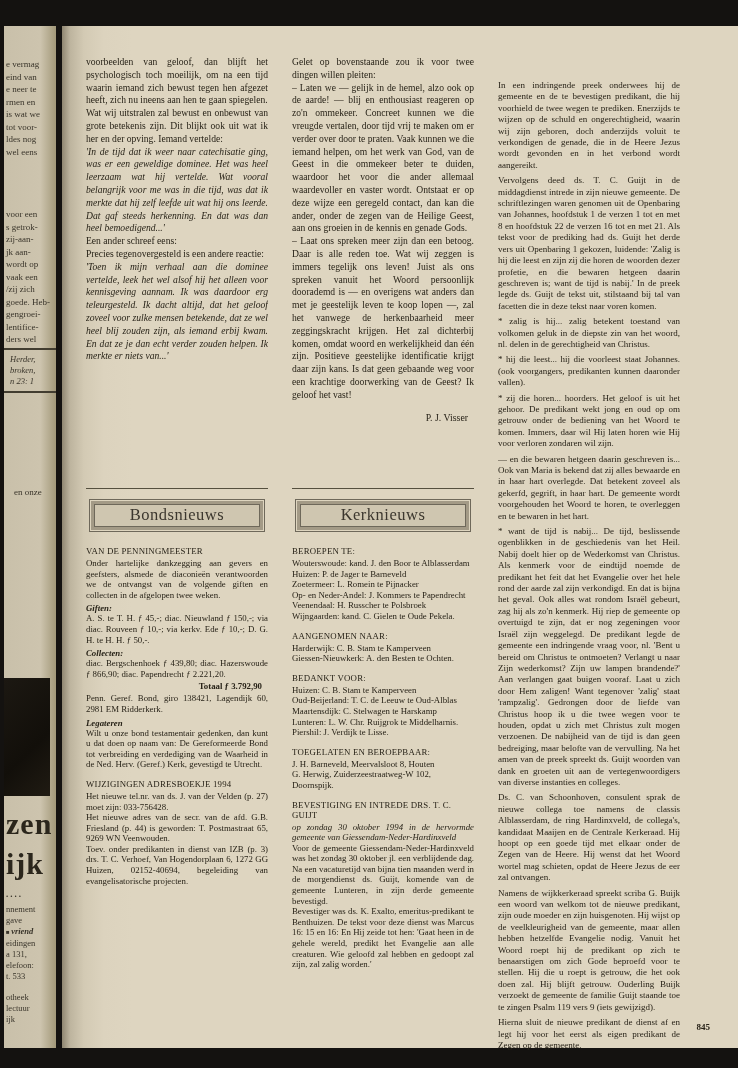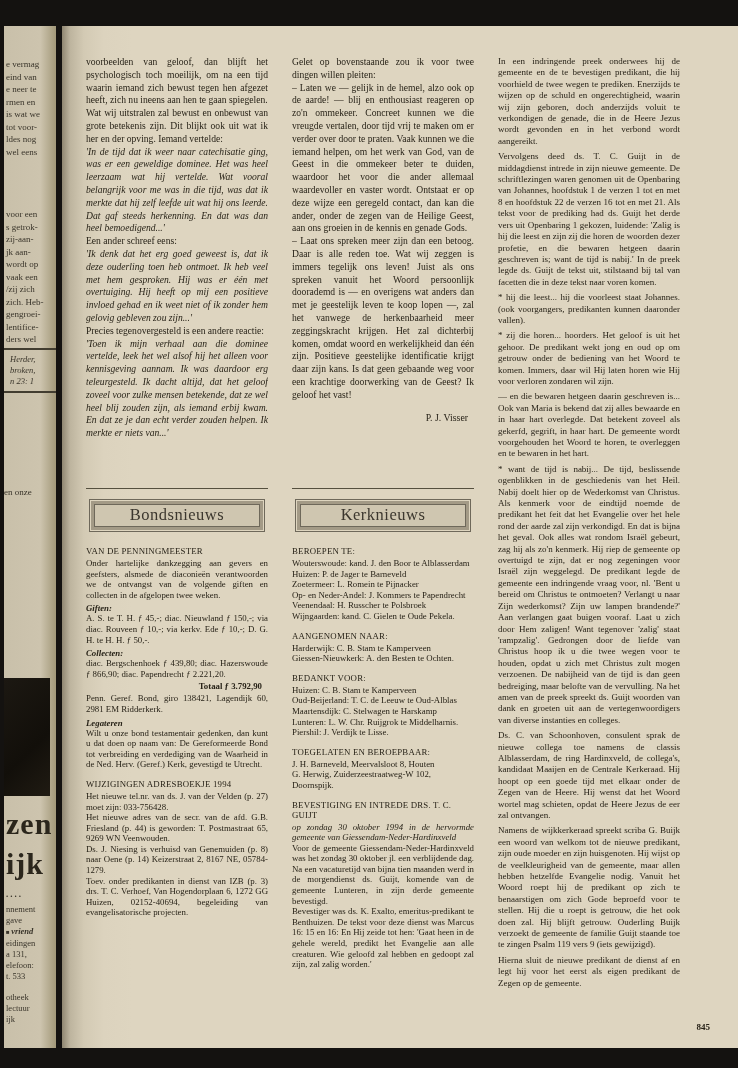--- a/index.html
+++ b/index.html
@@ -19,21 +19,21 @@
     overflow:hidden; font-size:9px; line-height:12.5px; color:#39342a;
   }
   .edge-groupA { position:absolute; top:32px; left:2px; }
   .edge-groupB { position:absolute; top:182px; left:2px; }
   .efrag { white-space:nowrap; }
   .edge-box {
     position:absolute; top:322px; left:-4px; width:68px;
     border:2px solid #423d30; padding:4px 2px 4px 8px;
     font-style:italic; font-size:8.5px; line-height:11px;
   }
-  .edge-mid  { position:absolute; top:460px; left:0; }
+  .edge-mid  { position:absolute; top:460px; left:10px; }
   .edge-photo{ position:absolute; top:652px; left:0; width:46px; height:118px;
     background:linear-gradient(135deg,#1c1812 0,#120f0a 60%,#201b13 100%); }
   .edge-masthead { position:absolute; top:778px; left:2px;
     font-weight:bold; font-size:30px; line-height:40px; letter-spacing:1px; color:#2b261c; }
   .edge-dots { position:absolute; top:862px; left:2px; font-weight:bold; letter-spacing:2px; }
   .edge-small { position:absolute; top:878px; left:2px; font-size:8.5px; line-height:11px; }
   .edge-small .vr { font-weight:bold; font-style:italic; }
   .edge-small .vr::before { content:"■ "; font-size:6px; }
   .edge-bottom { position:absolute; top:966px; left:2px; font-size:8.5px; line-height:11px; }
 
@@ -59,21 +59,21 @@
     font-size:16.5px; padding:5px 8px 6px; color:#3c372e; letter-spacing:.5px;
     background:#cfc6b0; border:1px solid #6e685a;
     box-shadow: inset 0 0 0 1px #ded5bf, inset 0 0 0 4px #a39a86, inset 0 0 0 5px #6e685a;
   }
   .ntitle { font-size:8.8px; font-weight:normal; margin:9px 0 2px; letter-spacing:.2px; }
   .np { font-size:8.8px; line-height:10.6px; text-align:justify; }
   .nitem { font-size:8.8px; line-height:10.6px; }
   .nlabel { font-size:8.8px; font-weight:bold; font-style:italic; margin-top:3px; }
   .ntotal { font-size:8.8px; font-weight:bold; text-align:right; padding-right:6px; margin:2px 0; }
 
-  .col3 { font-size:9px; line-height:11.4px; }
+  .col3 { font-size:9px; line-height:11.4px;margin-top:24px; }
   .rp { text-align:justify; margin-bottom:4px; }
 
   .pagenum { position:absolute; right:28px; bottom:16px; font-size:9px; font-weight:bold; }
 </style>
 </head>
 <body>
 
 <div class="edge-strip">
   <div class="edge-groupA">
     <div class="efrag">e vermag</div>
@@ -86,21 +86,21 @@
     <div class="efrag">wel eens</div>
   </div>
   <div class="edge-groupB">
     <div class="efrag">voor een</div>
     <div class="efrag">s getrok-</div>
     <div class="efrag">zij-aan-</div>
     <div class="efrag">jk aan-</div>
     <div class="efrag">wordt op</div>
     <div class="efrag">vaak een</div>
     <div class="efrag">/zij zich</div>
-    <div class="efrag">zich. Heb-</div>
+    <div class="efrag">goede. Heb-</div>
     <div class="efrag">gengroei-</div>
     <div class="efrag">lentifice-</div>
     <div class="efrag">ders wel</div>
   </div>
   <div class="edge-box">
     <div>Herder,</div>
     <div>broken,</div>
     <div>n 23: 1</div>
   </div>
   <div class="edge-mid efrag">en onze</div>
@@ -128,42 +128,40 @@
 
 <div class="page">
   <div class="cols">
 
     <div class="col">
       <div class="topblock">
         <p class="j">voorbeelden van geloof, dan blijft het psychologisch toch moeilijk, om na een tijd waarin iemand zich bewust tegen hen afgezet heeft, zich nu ineens aan hen te gaan spiegelen.</p>
         <p class="j">Wat wij uitstralen zal bewust en onbewust van grote betekenis zijn. Dit blijkt ook uit wat ik her en der opving. Iemand vertelde:</p>
         <p class="j it">'In de tijd dat ik weer naar catechisatie ging, was er een geweldige dominee. Het was heel leerzaam wat hij vertelde. Wat vooral belangrijk voor me was in die tijd, was dat ik merkte dat hij zelf leefde uit wat hij ons leerde. Dat gaf steeds herkenning. En dat was dan heel bemoedigend...'</p>
         <p class="j">Een ander schreef eens:</p>
-        <p class="j it">'Ik denk dat het erg goed geweest is, dat ik deze ouderling toen heb ontmoet. Ik heb veel met hem gesproken. Hij was er één met overtuiging. Hij heeft op mij een positieve invloed gehad en ik weet niet of ik zonder hem gelovig gebleven zou zijn...'</p>
         <p class="j">Precies tegenovergesteld is een andere reactie:</p>
         <p class="j it">'Toen ik mijn verhaal aan die dominee vertelde, leek het wel alsof hij het alleen voor kennisgeving aannam. Ik was daardoor erg teleurgesteld. Ik dacht altijd, dat het geloof zoveel voor zulke mensen betekende, dat ze wel heel blij zouden zijn, als iemand erbij kwam. En dat ze je dan echt verder zouden helpen. Ik merkte er niets van...'</p>
       </div>
       <div class="news">
         <div class="banner">
           <span>Bondsnieuws</span>
         </div>
         <h3 class="ntitle">VAN DE PENNINGMEESTER</h3>
         <p class="np">Onder hartelijke dankzegging aan gevers en geefsters, alsmede de diaconieën verantwoorden we de ontvangst van de volgende giften en collecten in de afgelopen twee weken.</p>
         <div class="nlabel">Giften:</div>
         <p class="np">A. S. te T. H. ƒ 45,-; diac. Nieuwland ƒ 150,-; via diac. Rouveen ƒ 10,-; via kerkv. Ede ƒ 10,-; D. G. H. te H. H. ƒ 50,-.</p>
         <div class="nlabel">Collecten:</div>
         <p class="np">diac. Bergschenhoek ƒ 439,80; diac. Hazerswoude ƒ 866,90; diac. Papendrecht ƒ 2.221,20.</p>
         <div class="ntotal">Totaal ƒ 3.792,90</div>
         <p class="np">Penn. Geref. Bond, giro 138421, Lagendijk 60, 2981 EM Ridderkerk.</p>
         <div class="nlabel">Legateren</div>
         <p class="np">Wilt u onze bond testamentair gedenken, dan kunt u dat doen op naam van: De Gereformeerde Bond tot verbreiding en verdediging van de Waarheid in de Ned. Herv. (Geref.) Kerk, gevestigd te Utrecht.</p>
         <h3 class="ntitle">WIJZIGINGEN ADRESBOEKJE 1994</h3>
         <p class="np">Het nieuwe tel.nr. van ds. J. van der Velden (p. 27) moet zijn: 033-756428.</p>
         <p class="np">Het nieuwe adres van de secr. van de afd. G.B. Friesland (p. 44) is geworden: T. Postmastraat 65, 9269 WN Veenwouden.</p>
-        <p class="np">Ds. J. Niesing is verhuisd van Genemuiden (p. 8) naar Oene (p. 14) Keizerstraat 2, 8167 NE, 05784-1279.</p>
         <p class="np">Toev. onder predikanten in dienst van IZB (p. 3) drs. T. C. Verhoef, Van Hogendorplaan 6, 1272 GG Huizen, 02152-40694, begeleiding van evangelisatorische projecten.</p>
       </div>
     </div>
 
     <div class="col">
       <div class="topblock">
         <p class="j">Gelet op bovenstaande zou ik voor twee dingen willen pleiten:</p>
         <p class="j">– Laten we — gelijk in de hemel, alzo ook op de aarde! — blij en enthousiast reageren op zo'n ommekeer. Concreet kunnen we die vreugde vertalen, door tijd vrij te maken om er verder over door te praten. Vaak kunnen we die iemand helpen, om het werk van God, van de Geest in die ommekeer beter te duiden, waardoor het voor die ander allemaal waardevoller en vaster wordt. Ontstaat er op deze wijze een geregeld contact, dan kan die ander, onder de zegen van de Heilige Geest, aan ons groeien in de kennis en genade Gods.</p>
         <p class="j">– Laat ons spreken meer zijn dan een betoog. Daar is alle reden toe. Wat wij zeggen is immers tegelijk ons leven! Juist als ons spreken vanuit het Woord persoonlijk doorademd is — en overigens wat anders dan met je geestelijk leven te koop lopen —, zal het vanwege de herkenbaarheid meer zeggingskracht krijgen. Het zal dichterbij komen, omdat woord en werkelijkheid dan één zijn. Positieve geestelijke identificatie krijgt daar zijn kans. Is dat geen gebaande weg voor een krachtige doorwerking van de Geest? Ik geloof het vast!</p>
         <div class="sig">P. J. Visser</div>
@@ -194,20 +192,21 @@
         <h3 class="ntitle">BEVESTIGING EN INTREDE DRS. T. C. GUIJT</h3>
         <p class="np it">op zondag 30 oktober 1994 in de hervormde gemeente van Giessendam-Neder-Hardinxveld</p>
         <p class="np">Voor de gemeente Giessendam-Neder-Hardinxveld was het zondag 30 oktober jl. een verblijdende dag. Na een vacaturetijd van bijna tien maanden werd in de morgendienst ds. Guijt, komende van de gemeente Lunteren, in zijn derde gemeente bevestigd.</p>
         <p class="np">Bevestiger was ds. K. Exalto, emeritus-predikant te Benthuizen. De tekst voor deze dienst was Marcus 16: 15 en 16: En Hij zeide tot hen: 'Gaat heen in de gehele wereld, predikt het Evangelie aan alle creaturen. Wie geloofd zal hebben en gedoopt zal zijn, zal zalig worden.'</p>
       </div>
     </div>
 
     <div class="col col3">
       <p class="rp">In een indringende preek onderwees hij de gemeente en de te bevestigen predikant, die hij voorhield de twee wegen te prediken. Enerzijds te wijzen op de schuld en ongerechtigheid, waarin wij zijn geboren, doch anderzijds voluit te verkondigen de genade, die in de Heere Jezus wordt gevonden en in het verbond wordt aangereikt.</p>
       <p class="rp">Vervolgens deed ds. T. C. Guijt in de middagdienst intrede in zijn nieuwe gemeente. De schriftlezingen waren genomen uit de Openbaring van Johannes, hoofdstuk 1 de verzen 1 tot en met 8 en hoofdstuk 22 de verzen 16 tot en met 21. Als tekst voor de prediking had ds. Guijt het derde vers uit Openbaring 1 gekozen, luidende: 'Zalig is hij die leest en zijn zij die horen de woorden dezer profetie, en die bewaren hetgeen daarin geschreven is; want de tijd is nabij.' In de preek legde ds. Guijt de tekst uit, stilstaand bij tal van facetten die in deze tekst naar voren komen.</p>
+      <p class="rp">* zalig is hij... zalig betekent toestand van volkomen geluk in de diepste zin van het woord, nl. delen in de gerechtigheid van Christus.</p>
       <p class="rp">* hij die leest... hij die voorleest staat Johannes. (ook voorgangers, predikanten kunnen daaronder vallen).</p>
       <p class="rp">* zij die horen... hoorders. Het geloof is uit het gehoor. De predikant wekt jong en oud op om getrouw onder de bediening van het Woord te komen. Immers, daar wil Hij laten horen wie Hij voor verloren zondaren wil zijn.</p>
       <p class="rp">— en die bewaren hetgeen daarin geschreven is... Ook van Maria is bekend dat zij alles bewaarde en in haar hart overlegde. Dat betekent zoveel als gekerfd, gegrift, in haar hart. De gemeente wordt voorgehouden het Woord te horen, te overleggen en te bewaren in het hart.</p>
       <p class="rp">* want de tijd is nabij... De tijd, beslissende ogenblikken in de geschiedenis van het Heil. Nabij doelt hier op de Wederkomst van Christus. Als kenmerk voor de eindtijd noemde de predikant het feit dat het Evangelie over het hele rond der aarde zal zijn verkondigd. En dat is bijna het geval. Ook alles wat rondom Israël gebeurt, zag hij als zo'n kenmerk. Hij riep de gemeente op overtuigd te zijn, dat er nog zegeningen voor Israël zijn weggelegd. De predikant legde de gemeente een indringende vraag voor, nl. 'Bent u bereid om Christus te ontmoeten? Verlangt u naar Zijn wederkomst? Zijn uw lampen brandende?' Aan verlangen gaat buigen vooraf. Laat u zich door Hem zaligen! Want tegenover 'zalig' staat 'rampzalig'. Gedrongen door de liefde van Christus hoop ik u die twee wegen voor te houden, opdat u zich met Christus zult mogen verzoenen. De nabijheid van de tijd is dan geen bedreiging, maar belofte van de vervulling. Na het amen van de preek spreekt ds. Guijt woorden van dank en groeten uit aan de vertegenwoordigers van diverse instanties en colleges.</p>
       <p class="rp">Ds. C. van Schoonhoven, consulent sprak de nieuwe collega toe namens de classis Alblasserdam, de ring Hardinxveld, de collega's, kandidaat Maaijen en de Centrale Kerkeraad. Hij hoopt op een goede tijd met elkaar onder de Zegen van de Heere. Hij wenst dat het Woord wortel mag schieten, opdat de Heere Jezus de eer zal ontvangen.</p>
       <p class="rp">Namens de wijkkerkeraad spreekt scriba G. Buijk een woord van welkom tot de nieuwe predikant, zijn oude moeder en zijn huisgenoten. Hij wijst op de veelkleurigheid van de gemeente, maar allen hebben hetzelfde Evangelie nodig. Vanuit het Woord roept hij de predikant op zich te benaarstigen om zich Gode beproefd voor te stellen. Hij die u roept is getrouw, die het ook doen zal. Hij blijft getrouw. Ouderling Buijk verzoekt de gemeente de familie Guijt staande toe te zingen Psalm 119 vers 9 (iets gewijzigd).</p>
       <p class="rp">Hierna sluit de nieuwe predikant de dienst af en legt hij voor het eerst als eigen predikant de Zegen op de gemeente.</p>
     </div>
 
   </div>

